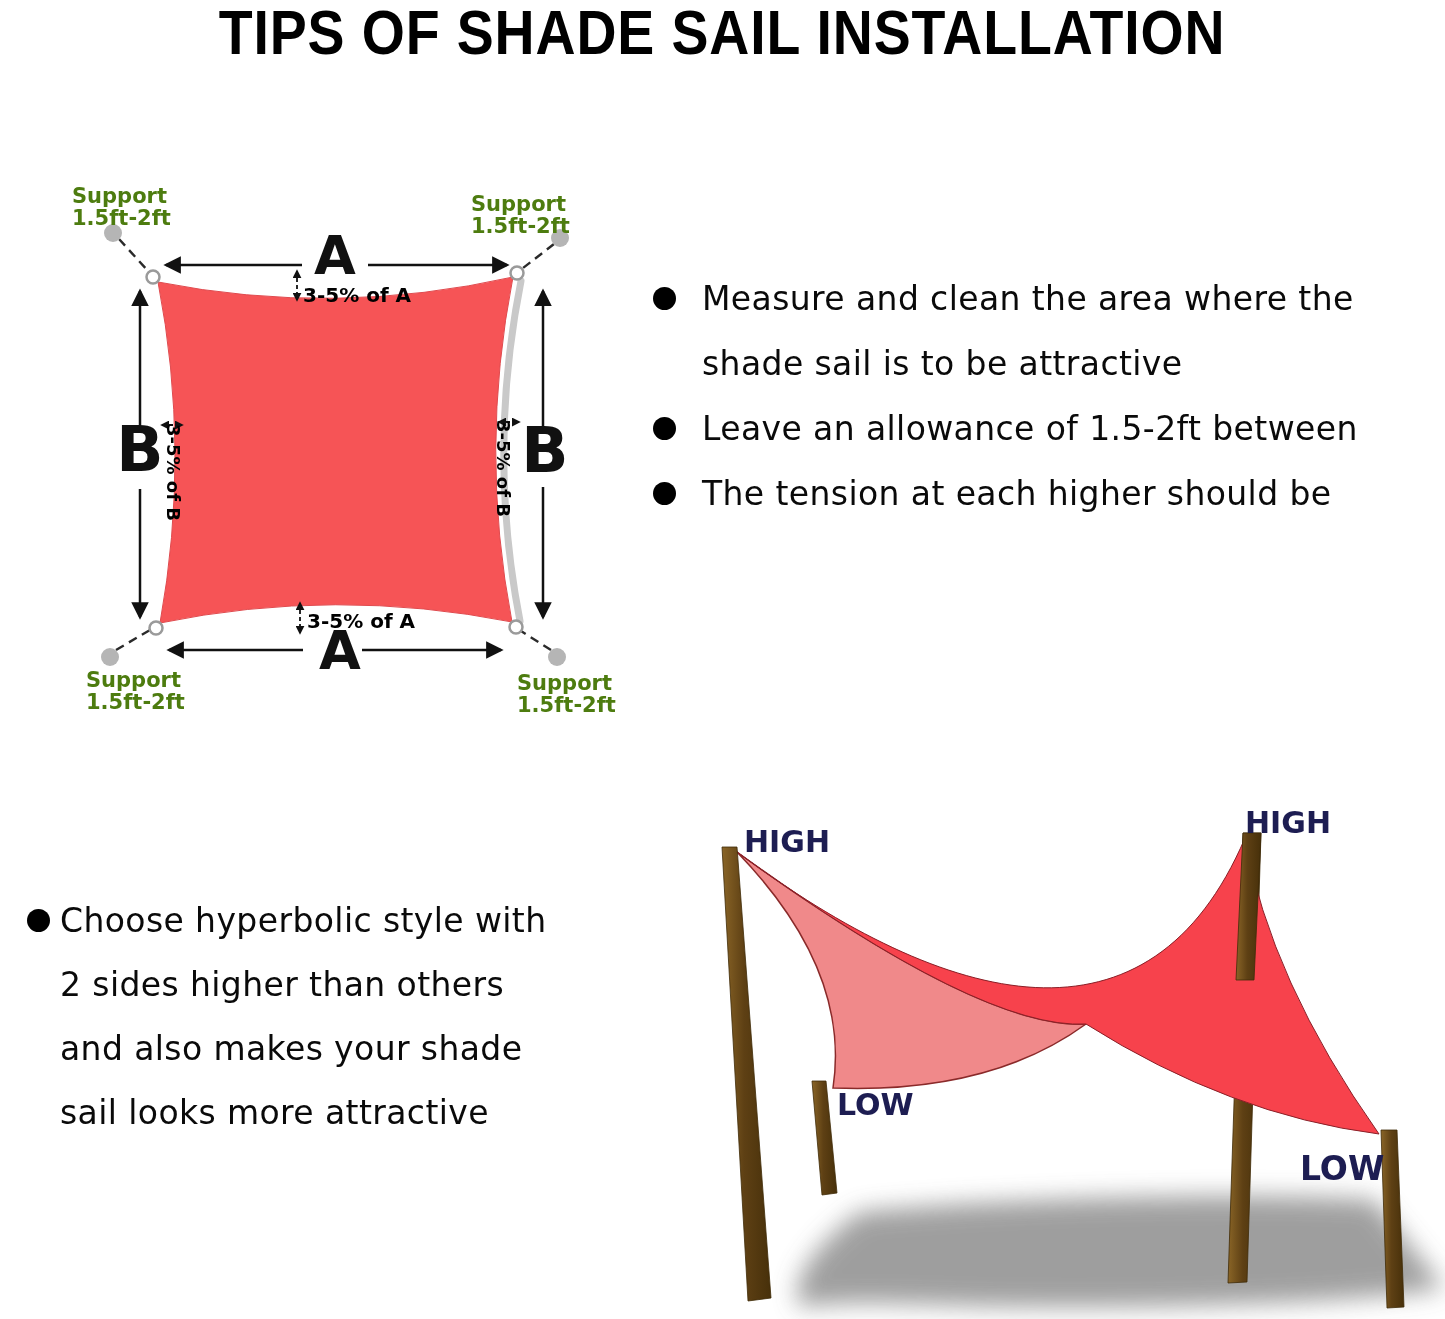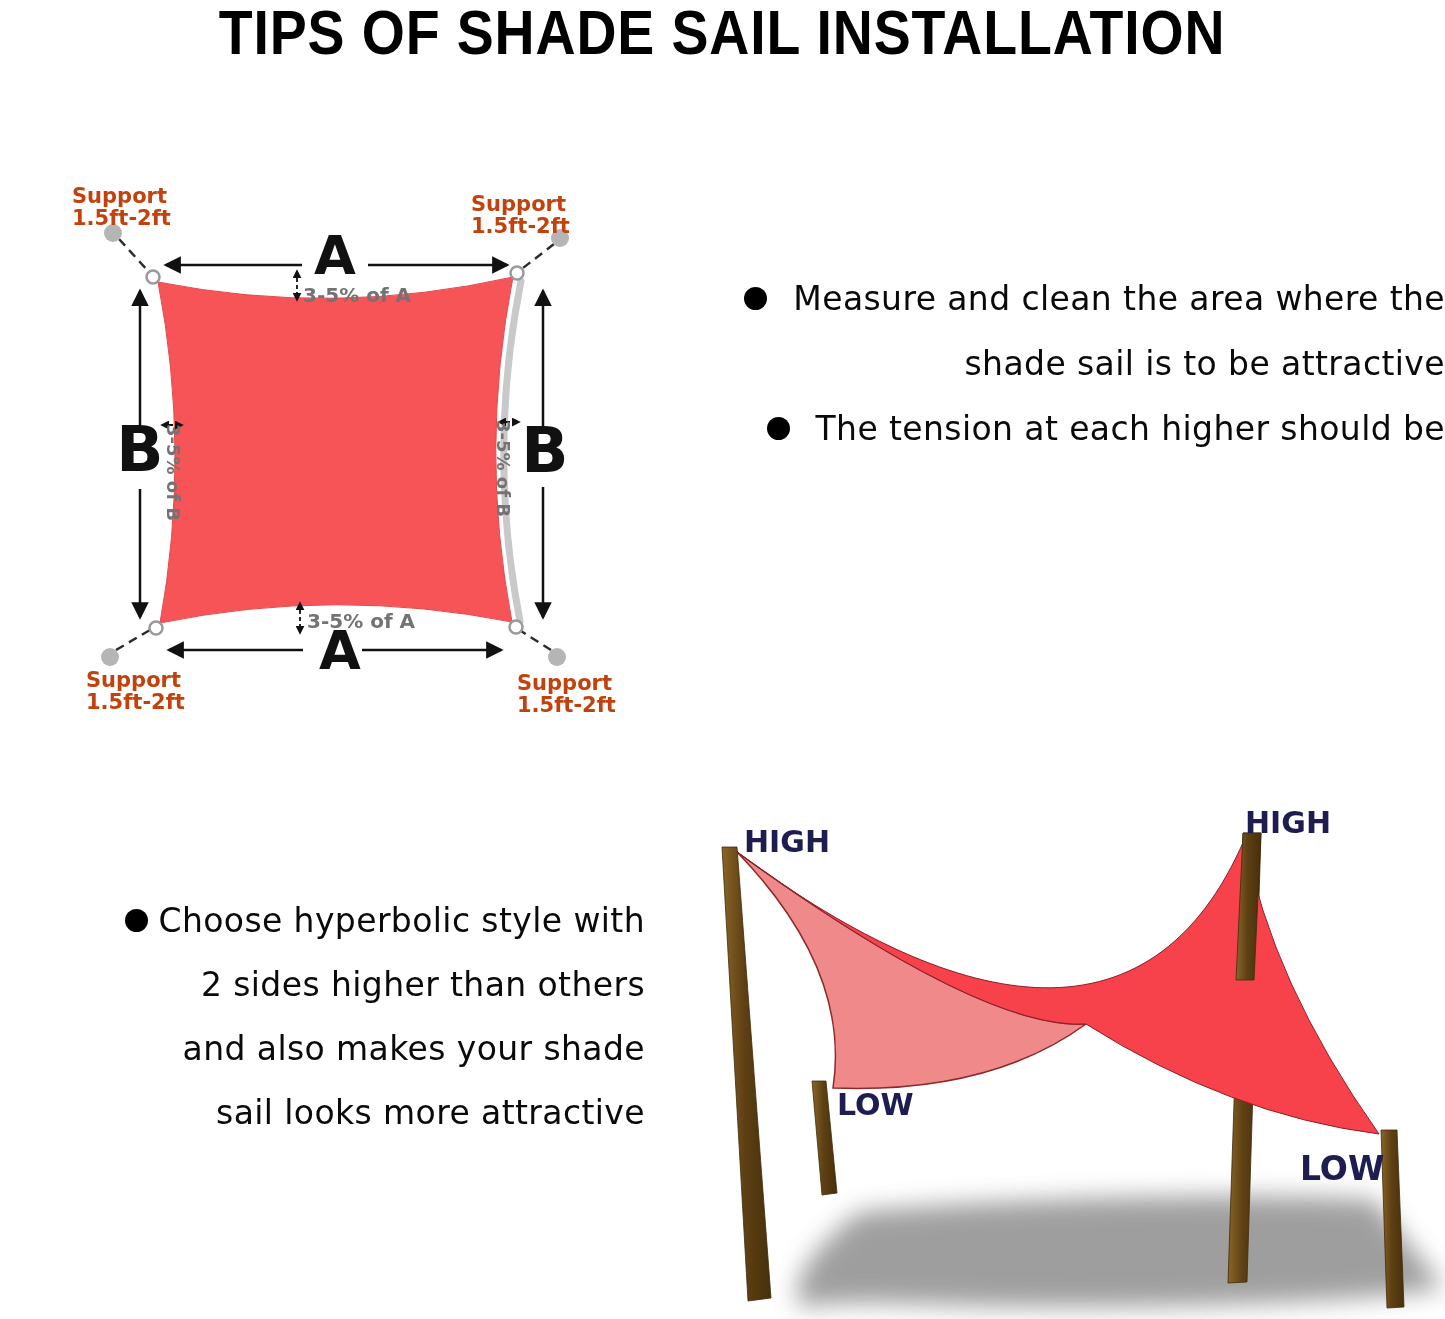--- a/index.html
+++ b/index.html
@@ -7,30 +7,30 @@
         font-family:"DejaVu Sans","Liberation Sans",sans-serif;color:#0a0a0a;padding-left:20px;}
   .abs{position:absolute;}
 
   
   .title-wrap{left:0;top:2px;width:1445px;text-align:center;}
   .title{display:inline-block;font-family:"Liberation Sans",sans-serif;font-weight:bold;
          font-size:63px;line-height:60px;letter-spacing:1px;color:#000;
          transform:scaleX(0.88);transform-origin:center;white-space:nowrap;}
 
   
-  .support{font-size:21px;line-height:22px;font-weight:bold;color:#c2410c;}
+  .support{font-size:21px;line-height:22px;font-weight:bold;color:#4d7c0f;}
   .dimletter{font-weight:bold;color:#111;text-align:center;}
   .a-letter{font-size:54px;line-height:56px;width:60px;}
   .b-letter{font-size:62px;line-height:62px;width:64px;}
-  .pct{font-size:20px;font-weight:bold;color:#737373;white-space:nowrap;}
+  .pct{font-size:20px;font-weight:bold;color:#000000;white-space:nowrap;}
   .pct-vert{writing-mode:vertical-rl;font-size:18px;height:90px;}
 
   
   .list{}
-  .li{display:flex;align-items:center;justify-content:flex-end;}
+  .li{display:flex;align-items:center;}
   .list-right .li{height:65px;}
   .list-left .li{height:64px;margin-left:20px;}
   .dot{width:23px;height:23px;border-radius:50%;background:#000;flex:0 0 auto;}
   .list-right .dot{margin-left:5px;margin-right:26px;}
   .list-left .dot{margin-left:7px;margin-right:10px;}
   .dot.ghost{visibility:hidden;}
   .lt{font-size:33px;letter-spacing:0.4px;color:#0a0a0a;white-space:nowrap;}
 
   
   .hl{font-weight:bold;color:#1d1d52;font-size:30px;white-space:nowrap;}
@@ -127,20 +127,24 @@
   <div class="abs pct pct-vert" style="left:493px;top:420px;">3-5% of B</div>
 
   <div class="abs list list-right" style="left:648px;top:266px;width:797px;">
     <div class="li">
       <span class="dot"></span>
       <div class="lt">Measure and clean the area where the</div>
     </div>
     <div class="li">
       <span class="dot ghost"></span>
       <div class="lt">shade sail is to be attractive</div>
+    </div>
+    <div class="li">
+      <span class="dot"></span>
+      <div class="lt">Leave an allowance of 1.5-2ft between</div>
     </div>
     <div class="li">
       <span class="dot"></span>
       <div class="lt">The tension at each higher should be</div>
     </div>
   </div>
 
   <div class="abs list list-left" style="left:0px;top:888px;width:645px;">
     <div class="li">
       <span class="dot"></span>

